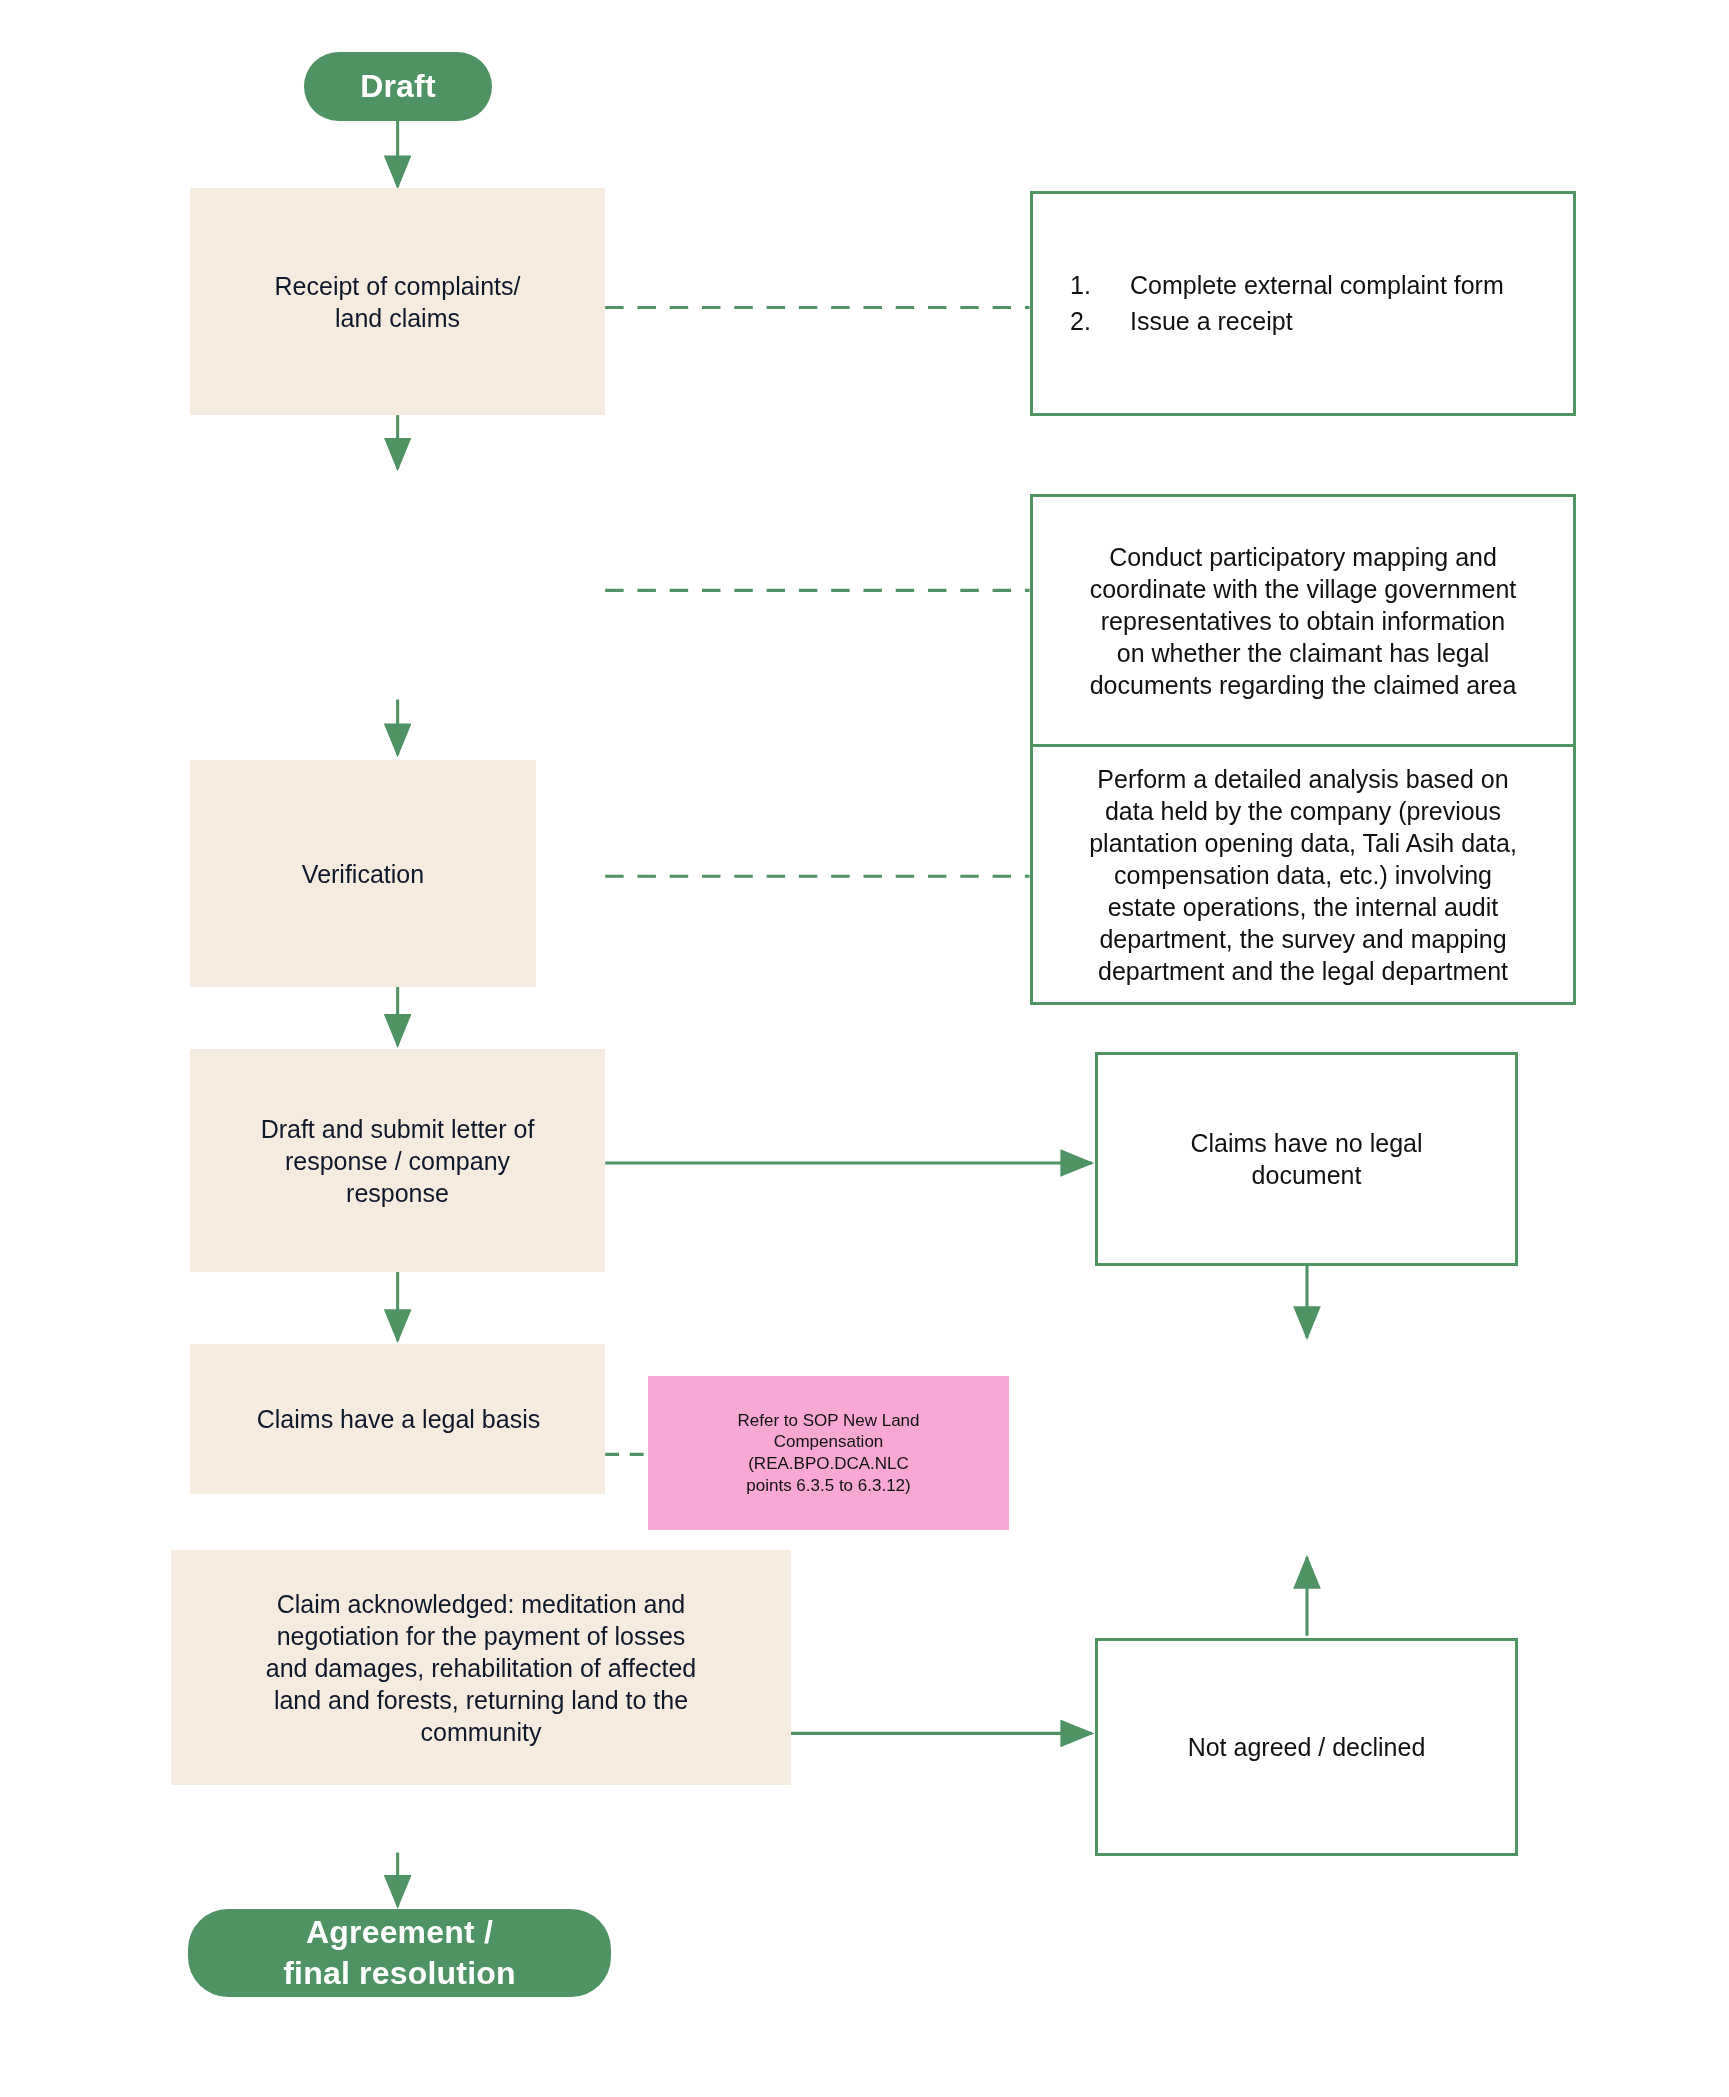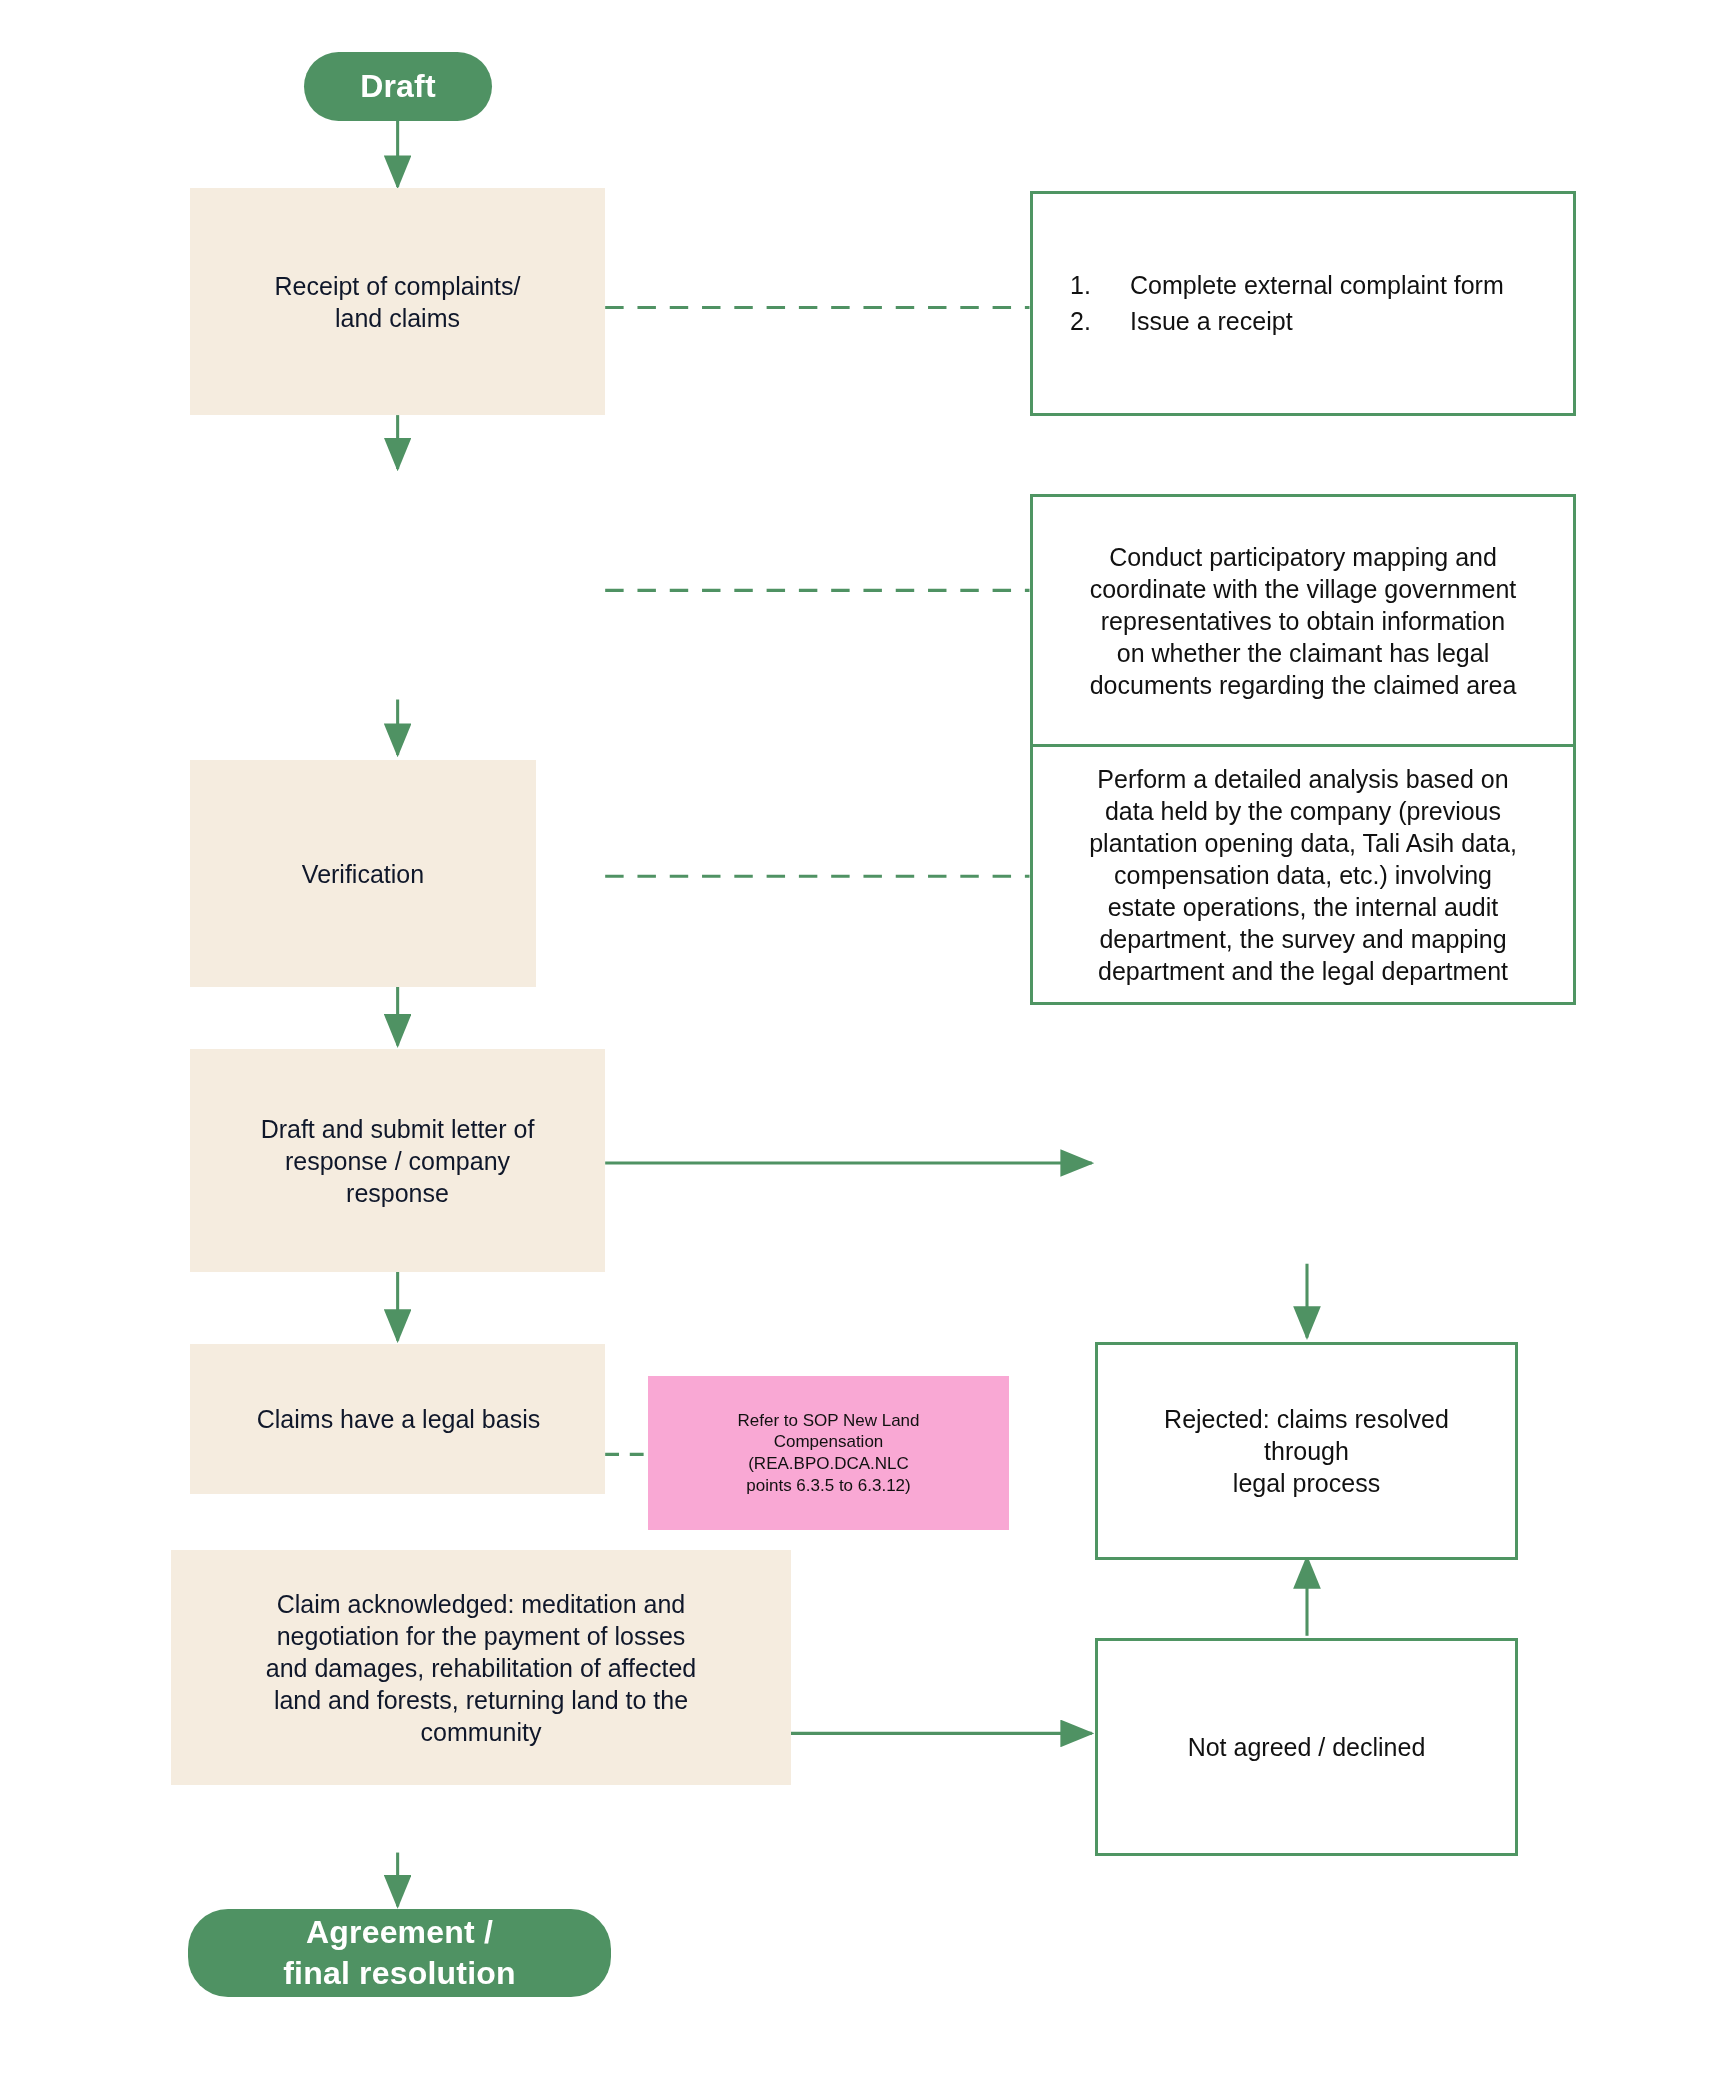--- a/index.html
+++ b/index.html
@@ -211,25 +211,24 @@
 department and the legal department</span>
   </div>
 
   <div class="node note multiline" style="left:648px; top:1376px; width:361px; height:154px;">
     <span>Refer to SOP New Land
 Compensation
 (REA.BPO.DCA.NLC
 points 6.3.5 to 6.3.12)</span>
   </div>
 
-
-  <div class="node outlined multiline" style="left:1095px; top:1342px; width:423px; height:218px;">
-    <span>Rejected: claims resolved
-through
-legal process</span>
-  </div>
+  <div class="node outlined multiline" style="left:1095px; top:1052px; width:423px; height:214px;">
+    <span>Claims have no legal
+document</span>
+  </div>
+
 
   <div class="node outlined multiline" style="left:1095px; top:1638px; width:423px; height:218px;">
     <span>Not agreed / declined</span>
   </div>
 
 </div>
 
 
 </body></html>

